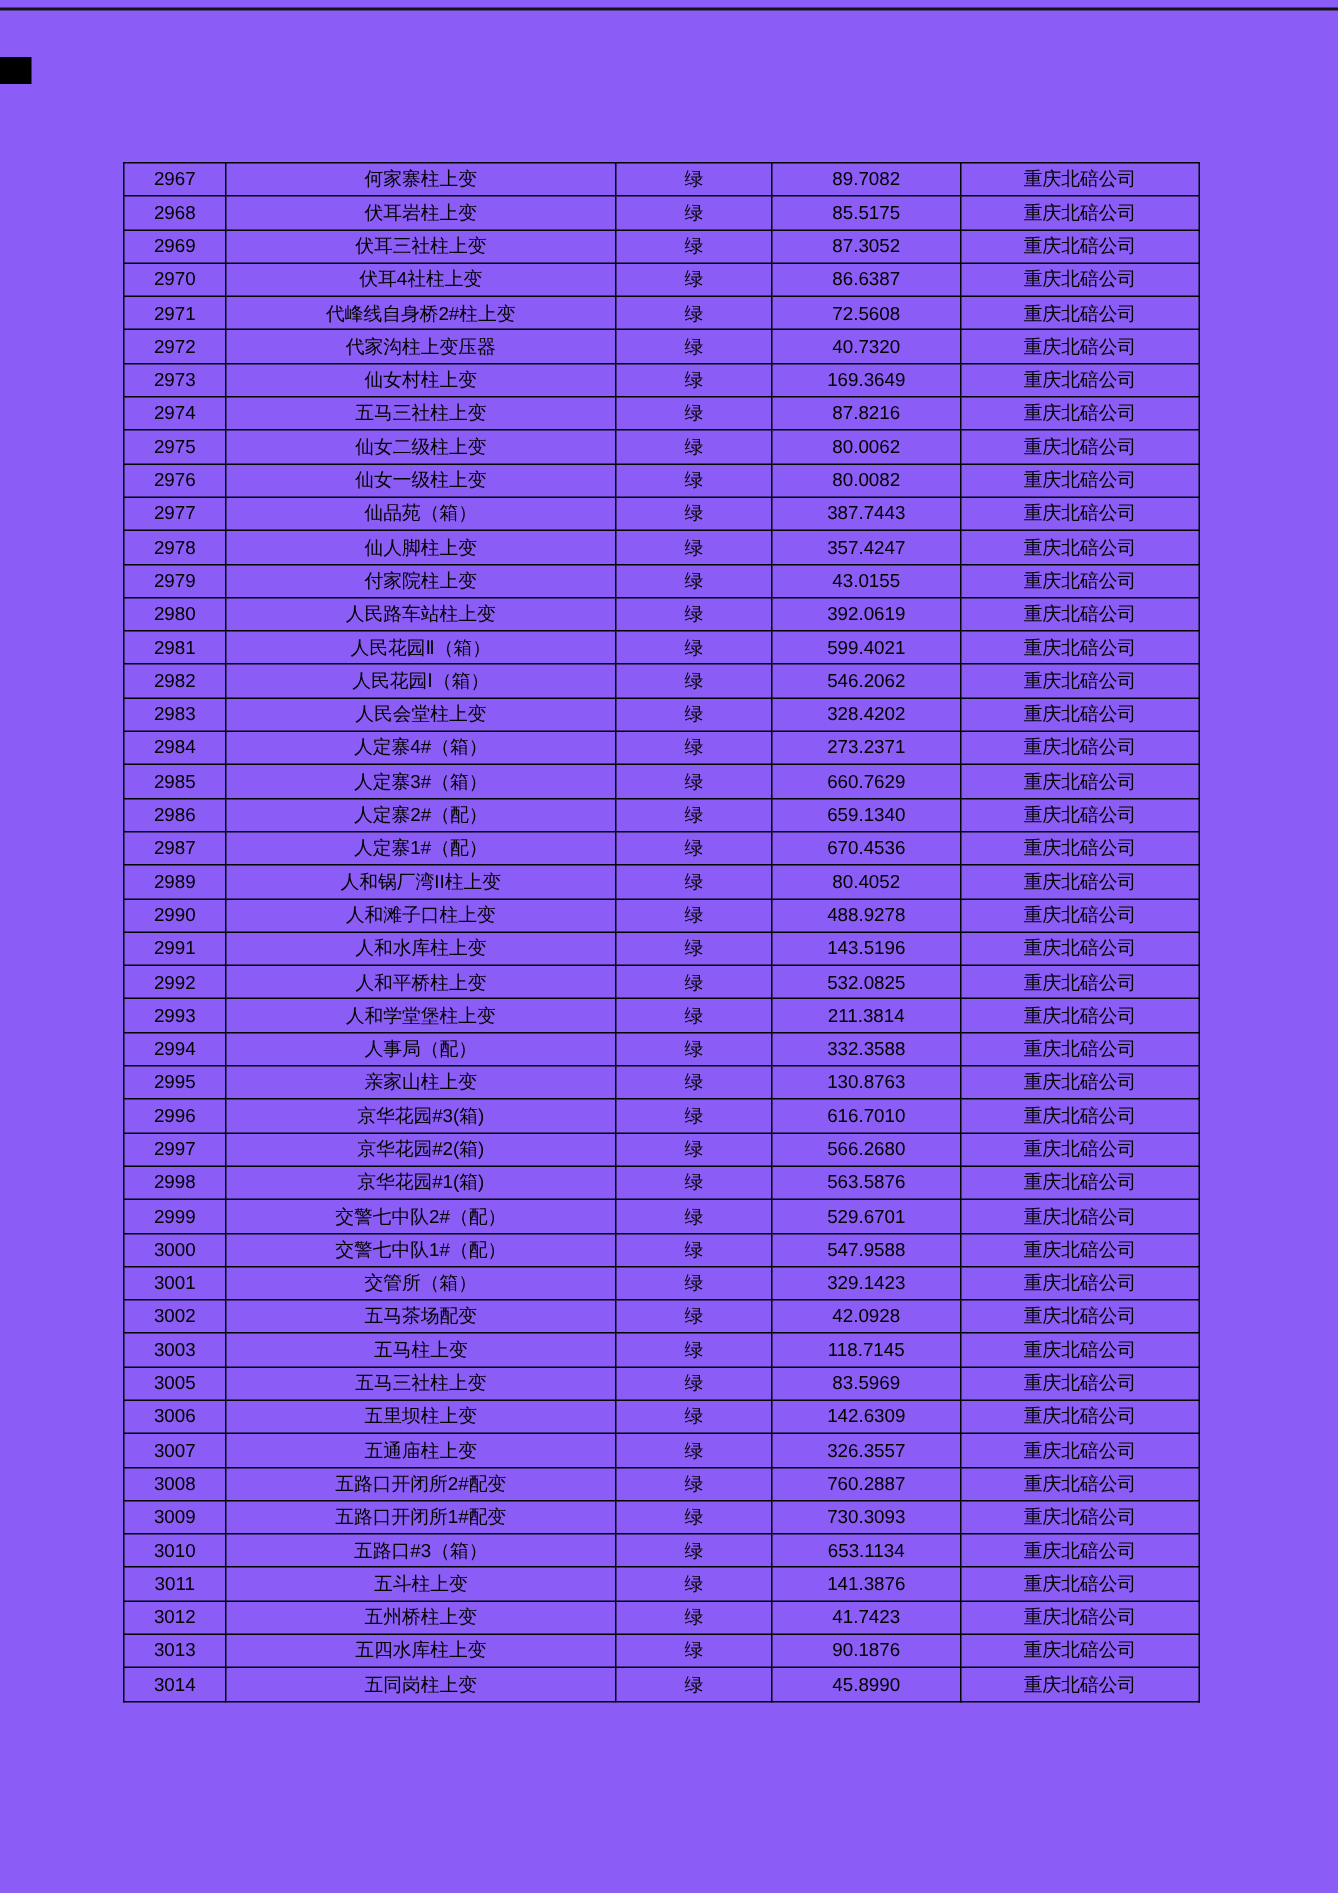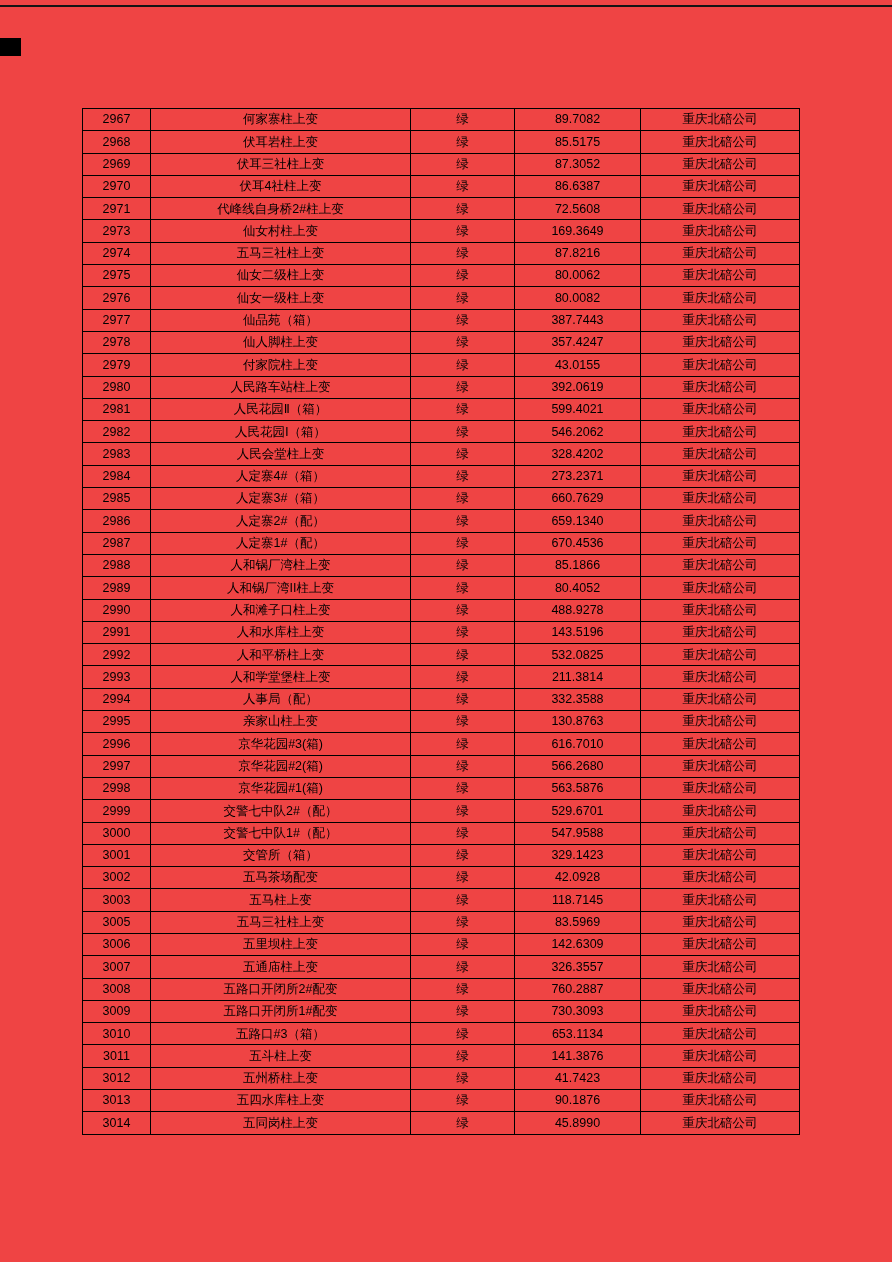--- a/index.html
+++ b/index.html
@@ -7,21 +7,21 @@
     width: 892px;
     height: 1262px;
     background: #ffffff;
     font-family: "Liberation Sans", "DejaVu Sans", sans-serif;
     overflow: hidden;
   }
   .page {
     position: relative;
     width: 892px;
     height: 1262px;
-    background: #ef4444;
+    background: #8b5cf6;
   }
   
   .scan-top-line {
     position: absolute;
     left: 0;
     top: 5px;
     width: 892px;
     height: 2px;
     background: #141414;
   }
@@ -106,20 +106,27 @@
           <td>重庆北碚公司</td>
         </tr>
         <tr>
           <td>2971</td>
           <td>代峰线自身桥2#柱上变</td>
           <td>绿</td>
           <td>72.5608</td>
           <td>重庆北碚公司</td>
         </tr>
         <tr>
+          <td>2972</td>
+          <td>代家沟柱上变压器</td>
+          <td>绿</td>
+          <td>40.7320</td>
+          <td>重庆北碚公司</td>
+        </tr>
+        <tr>
           <td>2973</td>
           <td>仙女村柱上变</td>
           <td>绿</td>
           <td>169.3649</td>
           <td>重庆北碚公司</td>
         </tr>
         <tr>
           <td>2974</td>
           <td>五马三社柱上变</td>
           <td>绿</td>
@@ -208,27 +215,20 @@
           <td>人定寨2#（配）</td>
           <td>绿</td>
           <td>659.1340</td>
           <td>重庆北碚公司</td>
         </tr>
         <tr>
           <td>2987</td>
           <td>人定寨1#（配）</td>
           <td>绿</td>
           <td>670.4536</td>
-          <td>重庆北碚公司</td>
-        </tr>
-        <tr>
-          <td>2988</td>
-          <td>人和锅厂湾柱上变</td>
-          <td>绿</td>
-          <td>85.1866</td>
           <td>重庆北碚公司</td>
         </tr>
         <tr>
           <td>2989</td>
           <td>人和锅厂湾II柱上变</td>
           <td>绿</td>
           <td>80.4052</td>
           <td>重庆北碚公司</td>
         </tr>
         <tr>

